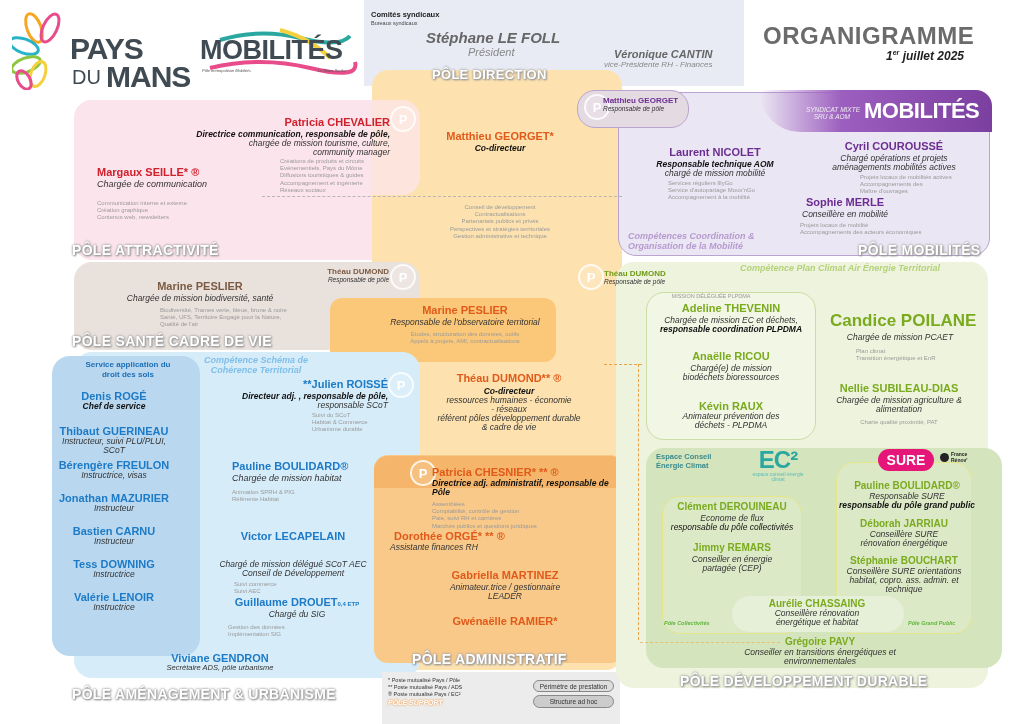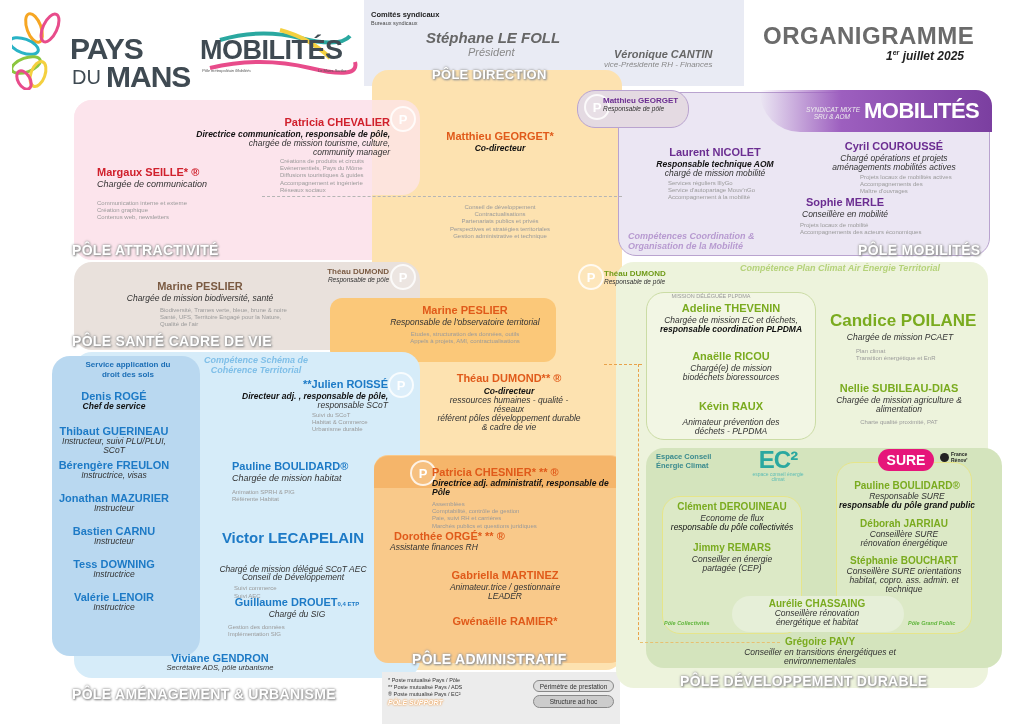--- a/index.html
+++ b/index.html
@@ -102,21 +102,21 @@
   <div class="name" style="font-size:11px;color:#e05a1a">Marine PESLIER</div>
   <div class="role" style="margin-top:2px">Responsable de l'observatoire territorial</div>
   <div class="tasks" style="margin-top:4px">
     <div>Etudes, structuration des données, outils</div>
     <div>Appels à projets, AMI, contractualisations</div>
   </div>
 </div>
 <div class="abs center" style="left:424px;top:372px;width:170px">
   <div class="name" style="font-size:11px;color:#e05a1a">Théau DUMOND** ®</div>
   <div class="role" style="font-weight:bold;color:#111;margin-top:3px">Co-directeur</div>
-  <div class="role" style="padding:0 20px">ressources humaines - qualité - réseaux</div>
+  <div class="role" style="padding:0 20px">ressources humaines - économie - réseaux</div>
   <div class="role" style="padding:0 12px">référent pôles développement durable &amp; cadre de vie</div>
 </div>
 
 <div class="pbadge" style="left:390px;top:106px">P</div>
 <div class="abs right" style="left:170px;top:116px;width:220px">
   <div class="name" style="font-size:11px;color:#d0202c">Patricia CHEVALIER</div>
   <div class="role" style="font-weight:bold;color:#111;margin-top:2px">Directrice communication, responsable de pôle,</div>
   <div class="role" style="padding-left:70px">chargée de mission tourisme, culture, community manager</div>
 </div>
 <div class="abs tasks" style="left:280px;top:158px;width:110px">
@@ -240,21 +240,21 @@
 </div>
 <div class="abs" style="left:232px;top:460px">
   <div class="name" style="font-size:11px;color:#1d7ac6">Pauline BOULIDARD®</div>
   <div class="role" style="font-size:9px;margin-top:2px">Chargée de mission habitat</div>
   <div class="tasks" style="margin-top:5px">
     <div>Animation SPRH &amp; PIG</div>
     <div>Référente Habitat</div>
   </div>
 </div>
 <div class="abs center" style="left:208px;top:530px;width:170px">
-  <div class="name" style="font-size:15px;color:#1d7ac6">Victor LECAPELAIN</div>
+  <div class="name" style="font-size:11px;color:#1d7ac6">Victor LECAPELAIN</div>
   <div class="role" style="margin-top:18px">Chargé de mission délégué SCoT AEC Conseil de Développement</div>
   <div class="tasks" style="text-align:left;padding-left:26px;margin-top:3px">
     <div>Suivi commerce</div>
     <div>Suivi AEC</div>
   </div>
 </div>
 <div class="abs center" style="left:222px;top:596px;width:150px">
   <div class="name" style="font-size:11px;color:#1d7ac6"><span>Guillaume DROUET</span><span style="font-size:6px">0,4 ETP</span></div>
   <div class="role" style="margin-top:2px">Chargé du SIG</div>
   <div class="tasks" style="text-align:left;padding-left:6px;margin-top:5px">
@@ -313,21 +313,21 @@
   <div class="name" style="font-size:11px;color:#7aab1f">Adeline THEVENIN</div>
   <div class="role" style="margin-top:2px">Chargée de mission EC et déchets,</div>
   <div class="role" style="font-weight:bold;color:#111">responsable coordination PLPDMA</div>
 </div>
 <div class="abs center" style="left:656px;top:350px;width:150px">
   <div class="name" style="font-size:11px;color:#7aab1f">Anaëlle RICOU</div>
   <div class="role" style="margin-top:2px;padding:0 20px">Chargé(e) de mission biodéchets bioressources</div>
 </div>
 <div class="abs center" style="left:656px;top:400px;width:150px">
   <div class="name" style="font-size:11px;color:#7aab1f">Kévin RAUX</div>
-  <div class="role" style="margin-top:6px;padding:0 20px">Animateur prévention des déchets - PLPDMA</div>
+  <div class="role" style="margin-top:0;padding:0 20px">Animateur prévention des déchets - PLPDMA</div>
 </div>
 <div class="abs center" style="left:830px;top:312px;width:140px">
   <div class="name" style="font-size:17px;color:#7aab1f">Candice POILANE</div>
   <div class="role" style="margin-top:2px">Chargée de mission PCAET</div>
   <div class="tasks" style="text-align:left;padding-left:26px;margin-top:6px">
     <div>Plan climat</div>
     <div>Transition énergétique et EnR</div>
   </div>
 </div>
 <div class="abs center" style="left:824px;top:382px;width:150px">

